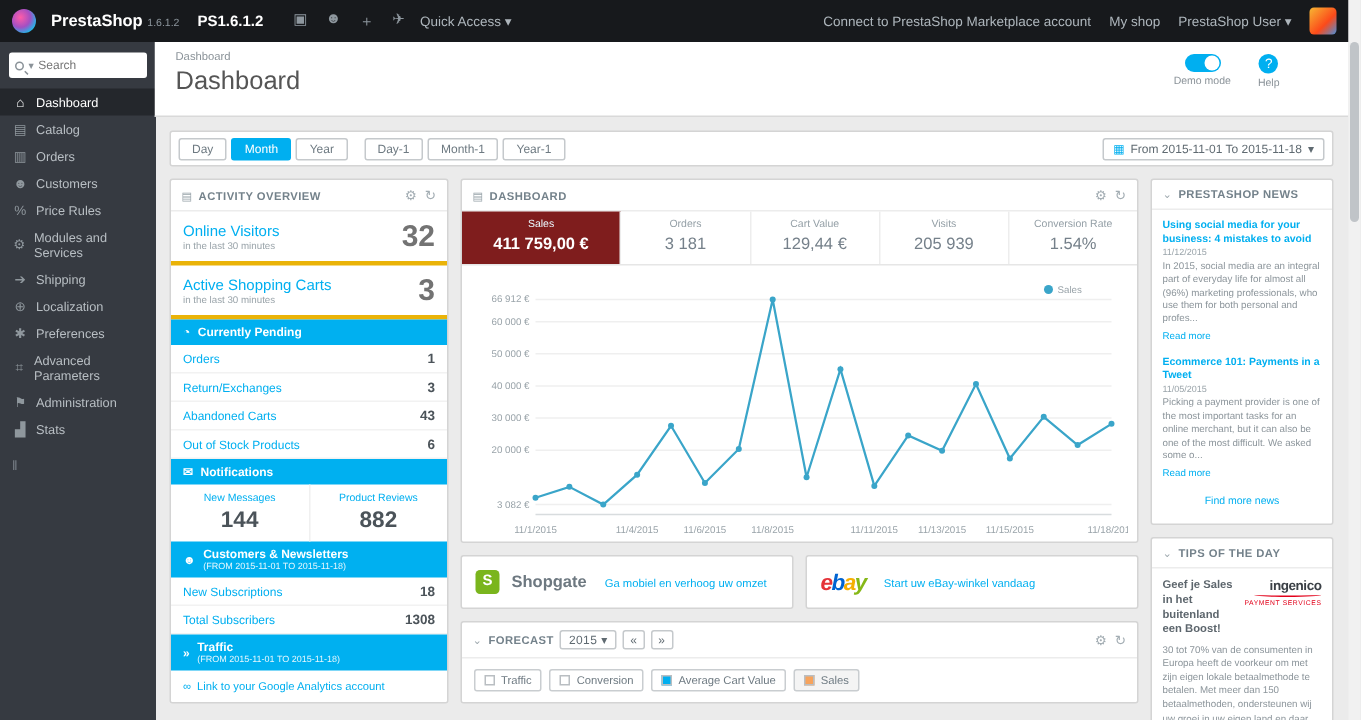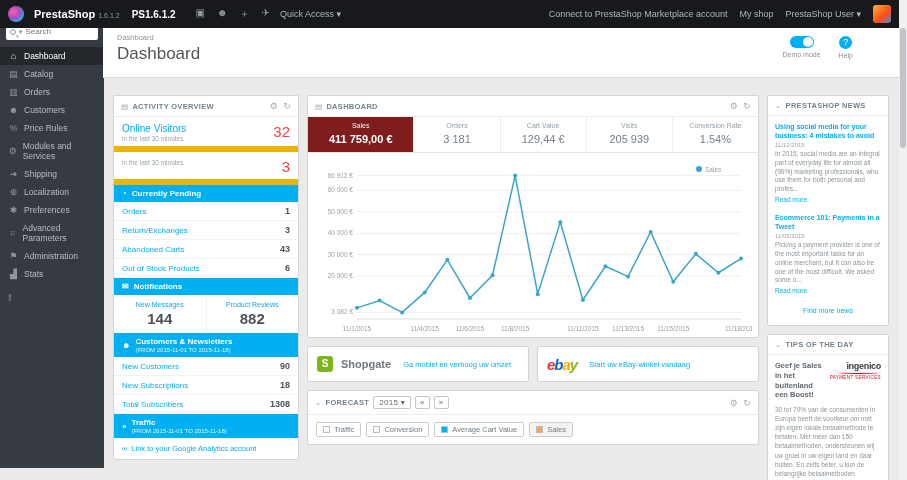--- a/index.html
+++ b/index.html
@@ -18,21 +18,21 @@
 .quick{font-size:9px;margin-left:0;color:#aeb6bc;cursor:pointer}
 .tb-right{margin-left:auto;display:flex;align-items:center;gap:12px;font-size:9px}
 .tb-right .lnk{cursor:pointer;color:#aeb6bc}
 .avatar{width:18px;height:18px;border-radius:3px;background:linear-gradient(135deg,#f7b733,#fc4a1a 60%,#4a90d9)}
 
 
 .scrollbar{position:absolute;top:0;right:0;width:8px;height:480px;background:#f1f1f1;z-index:7}
 .scroll-thumb{position:absolute;top:28px;left:1px;width:6px;height:120px;background:#c0c4c8;border-radius:3px}
 
 
-.sidebar{position:absolute;top:16px;left:0;width:104px;height:452px;background:#363a41}
+.sidebar{position:absolute;top:28px;left:0;width:104px;height:452px;background:#363a41}
 .search-box{margin:7px 6px;background:#fff;border-radius:2px;display:flex;align-items:center;height:17px;padding:0 4px;gap:3px}
 .mag{width:6px;height:6px;border:1.2px solid #8a9298;border-radius:50%;position:relative;flex:0 0 auto}
 .mag:after{content:"";position:absolute;width:3px;height:1.2px;background:#8a9298;transform:rotate(45deg);left:5px;top:6px}
 .search-box .caret{color:#8a9298;font-size:7px}
 .search-box input{border:0;outline:0;width:100%;font-size:8px;font-family:"Liberation Sans",sans-serif;color:#555}
 .nav{list-style:none;margin-top:4px}
 .nav li{display:flex;align-items:center;gap:5px;padding:4px 8px;font-size:8.5px;color:#b9bfc4;cursor:pointer}
 .nav li .ic{width:11px;text-align:center;font-size:9px;color:#8f979d}
 .nav li.active{background:#24272c;color:#fff}
 .nav li.active .ic{color:#fff}
@@ -65,25 +65,25 @@
 .col-mid{width:452px;flex:0 0 auto}
 .col-right{width:122px;flex:0 0 auto}
 
 .panel{background:#fff;border:1px solid #d4d4d4;border-radius:2px;margin-bottom:8px;overflow:hidden}
 .phead{display:flex;align-items:center;gap:4px;padding:5px 7px;border-bottom:1px solid #ececec;font-size:7.5px;font-weight:bold;color:#74828b;letter-spacing:.3px}
 .phead .pic{color:#9aa5ab;font-weight:normal}
 .phead .tools{margin-left:auto;display:flex;gap:5px;color:#a3adb3;font-weight:normal;font-size:9px}
 .phead .tools span{cursor:pointer}
 
 
-.metric{display:flex;align-items:flex-start;padding:6px 8px 4px;border-bottom:6px solid #eab308}
+.metric{display:flex;align-items:center;padding:6px 8px 4px;border-bottom:3px solid #eab308}
 .metric .ml{flex:1}
 .metric .t{color:#00aff0;font-size:10px}
 .metric .s{color:#9aa4aa;font-size:6.5px;margin-top:1px}
-.metric .v{font-size:15px;color:#ef4444;font-weight:normal}
+.metric .v{font-size:20px;color:#737373;font-weight:bold}
 .bluebar{background:#00b0f0;color:#fff;font-size:8px;font-weight:bold;padding:4px 8px;display:flex;gap:5px;align-items:center}
 .bluebar .sub{display:block;font-size:6px;font-weight:normal;opacity:.9;margin-top:1px}
 .rowline{display:flex;padding:4px 8px;border-bottom:1px solid #f2f2f2;align-items:center}
 .rowline .lab{color:#00aff0;font-size:8px;flex:1}
 .rowline .val{font-size:9px;font-weight:bold;color:#4b5359}
 .notif{display:flex;text-align:center}
 .notif .cell{flex:1;padding:6px 2px;border-right:1px solid #f0f0f0}
 .notif .cell:last-child{border-right:0}
 .notif .cl{color:#00aff0;font-size:7px}
 .notif .cv{font-size:15px;font-weight:bold;color:#4b5359;margin-top:2px}
@@ -229,20 +229,35 @@
         </div>
         <div>
           <div class="help-circ">?</div>
           <div class="cap">Help</div>
         </div>
       </div>
     </div>
 
     <div class="content">
 
+      <div class="filterbar">
+        <button class="fbtn">Day</button>
+        <button class="fbtn active">Month</button>
+        <button class="fbtn">Year</button>
+        <div class="fgroup2">
+          <button class="fbtn">Day-1</button>
+          <button class="fbtn">Month-1</button>
+          <button class="fbtn">Year-1</button>
+        </div>
+        <div class="daterange">
+          <span class="cal">▦</span>
+          <span>From 2015-11-01 To 2015-11-18</span>
+          <span>▾</span>
+        </div>
+      </div>
 
       <div class="cols">
 
         <div class="col-left">
           <div class="panel">
             <div class="phead">
               <span class="pic">▤</span>
               <span>ACTIVITY OVERVIEW</span>
               <span class="tools">
                 <span>⚙</span>
@@ -251,20 +266,21 @@
             </div>
             <div class="metric">
               <div class="ml">
                   <div class="t">Online Visitors</div>
               <div class="s">in the last 30 minutes</div>
                 </div>
               <div class="v">32</div>
             </div>
             <div class="metric">
               <div class="ml">
+                  <div class="t">Active Shopping Carts</div>
               <div class="s">in the last 30 minutes</div>
                 </div>
               <div class="v">3</div>
             </div>
             <div class="bluebar">
               <span>◔</span>
               <span>Currently Pending</span>
             </div>
             <div class="rowline">
                 <span class="lab">Orders</span>
@@ -293,24 +309,20 @@
                 </div>
               <div class="cell">
                   <div class="cl">Product Reviews</div>
                   <div class="cv">882</div>
                 </div>
             </div>
             <div class="bluebar">
               <span>☻</span>
               <span><span>Customers &amp; Newsletters</span><span class="sub">(FROM 2015-11-01 TO 2015-11-18)</span></span>
             </div>
-            <div class="rowline">
-                <span class="lab">New Customers</span>
-                <span class="val">90</span>
-              </div>
             <div class="rowline">
                 <span class="lab">New Subscriptions</span>
                 <span class="val">18</span>
               </div>
             <div class="rowline">
                 <span class="lab">Total Subscribers</span>
                 <span class="val">1308</span>
               </div>
             <div class="bluebar">
               <span>»</span>

